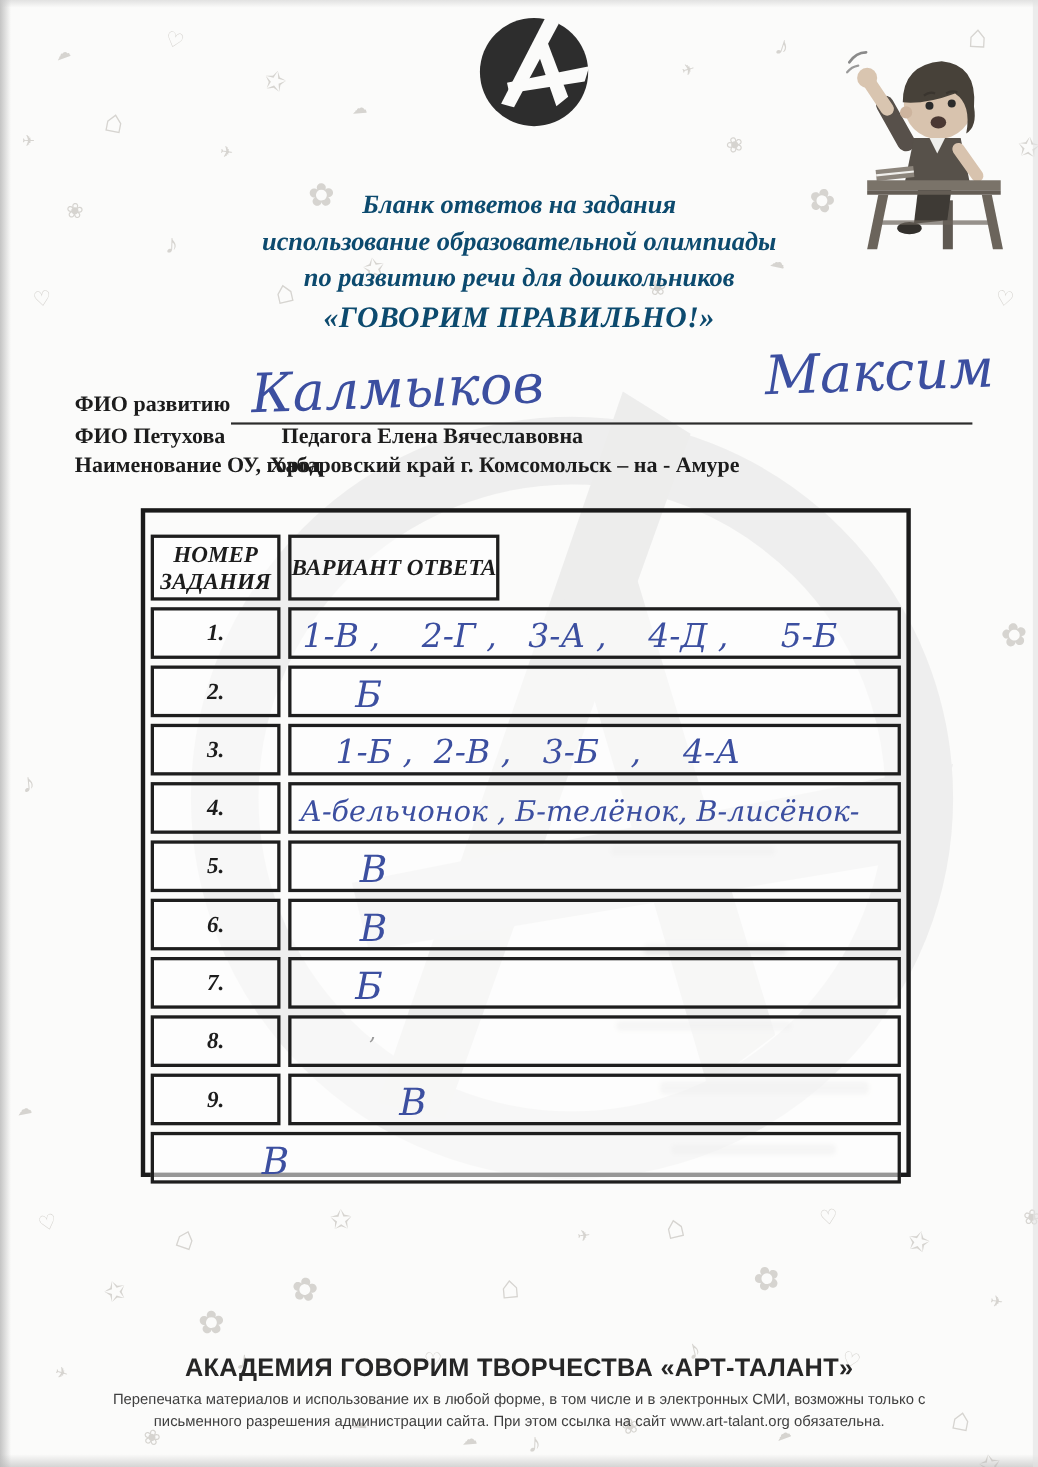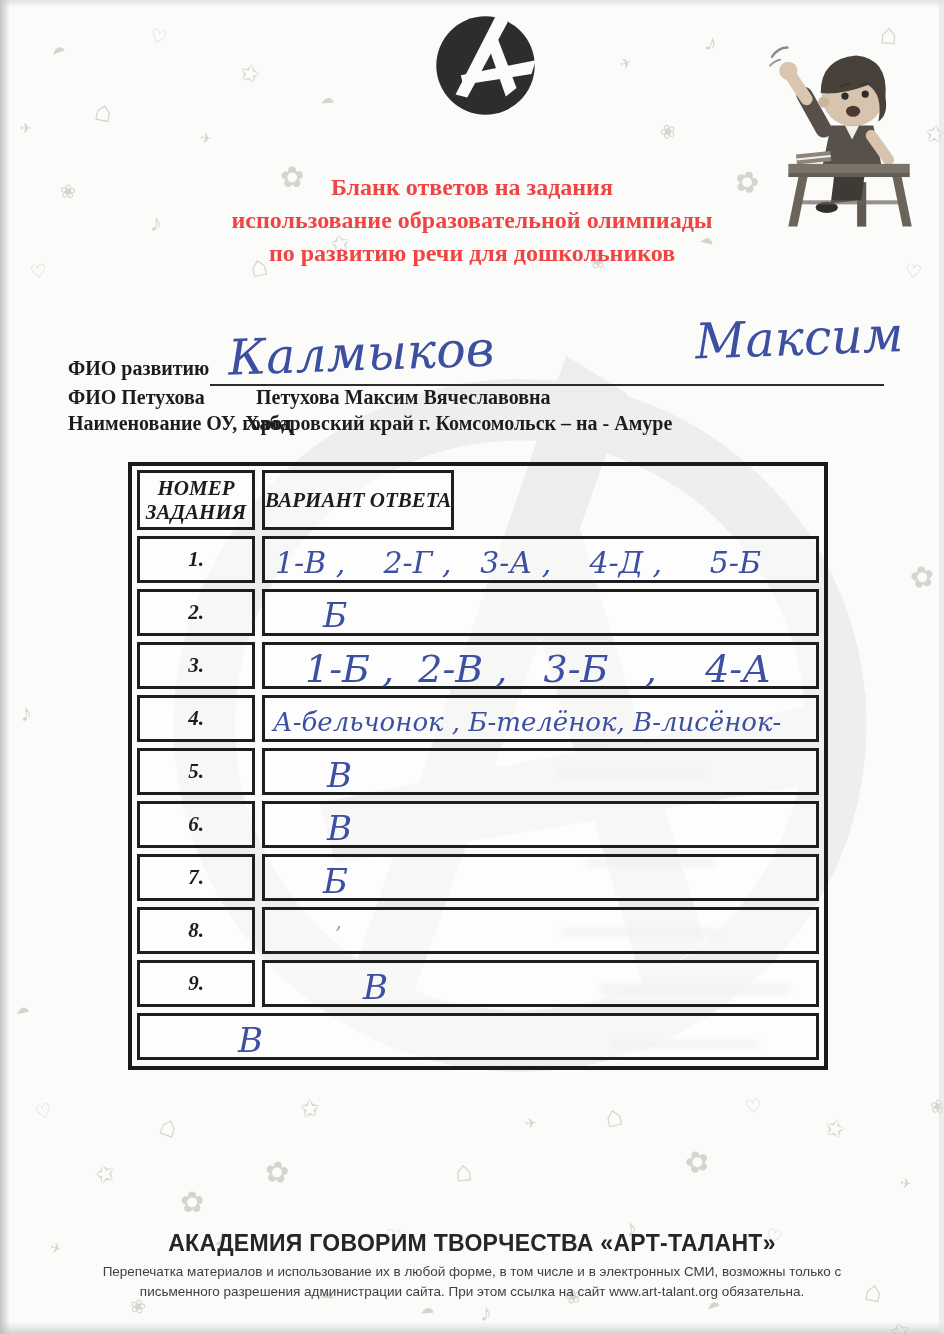--- a/index.html
+++ b/index.html
@@ -32,52 +32,52 @@
   .logo-text{
     font-family:"Liberation Sans", sans-serif;font-weight:bold;font-size:29px;
     color:#3c3c3c;letter-spacing:1px;margin-top:8px;
   }
 
   
   .boy{left:760px;top:32px;width:172px;height:198px;z-index:2;}
 
   
   .title-block{left:0;top:171px;width:944px;text-align:center;z-index:2;}
-  .title-line{font-weight:bold;font-size:24px;line-height:33px;color:#ef4444;}
+  .title-line{font-weight:bold;font-size:24px;line-height:33px;color:#0c4a6e;font-style:italic;}
   .title-line.big{font-size:27px;line-height:36px;letter-spacing:.5px;}
 
   
   .field-label{font-weight:bold;font-size:20px;z-index:2;}
   .field-value{font-weight:bold;font-size:20px;z-index:2;}
   .write-line{left:210px;top:384px;width:674px;height:2px;background:#2c2c2c;z-index:2;}
   .hand{font-style:italic;color:var(--ink,#3c4fa0);font-family:"DejaVu Serif", serif;z-index:3;}
   .hand-name{left:228px;top:318px;font-size:49px;word-spacing:85px;transform:rotate(-2deg);white-space:pre;}
 
   
   .answers-table{
     left:128px;top:462px;width:700px;height:608px;z-index:2;
     border:4px solid var(--tbd,#1a1a1a);
-    padding:4px 5px;box-sizing:border-box;
+    padding:20px 5px;box-sizing:border-box;
     display:flex;flex-direction:column;gap:6px;
   }
   .t-row{display:flex;gap:7px;height:47px;flex:0 0 auto;}
   .t-row.head{height:60px;}
   .cell{
     border:3px solid #1e1e1e;box-sizing:border-box;
     background:rgba(255,255,255,.55);
     display:flex;align-items:center;justify-content:center;
   }
   .cell.num{width:118px;flex:0 0 auto;font-weight:bold;font-style:italic;font-size:21px;}
   .cell.ans{flex:1 1 auto;justify-content:flex-start;overflow:visible;}
   .head .cell{font-weight:bold;font-style:italic;font-size:21px;text-align:center;line-height:24px;}
   .head .cell.num{padding:0 6px;}
   .ans-text{white-space:pre;transform:translateY(3px);}
   .a1{font-size:30px;padding-left:10px;}
   .a2{font-size:33px;padding-left:58px;}
-  .a3{font-size:38px;padding-left:40px;font-style:italic;}
+  .a3{font-size:30px;padding-left:40px;font-style:italic;}
   .a4{font-size:26px;padding-left:8px;}
   .a5,.a6{font-size:34px;padding-left:62px;}
   .a7{font-size:34px;padding-left:58px;}
   .a8{font-size:20px;padding-left:70px;color:#9a9a9a;}
   .a9,.a10{font-size:34px;padding-left:98px;}
 
   
   .bleed{position:absolute;background:#dcdcdc;filter:blur(2px);opacity:.55;z-index:1;border-radius:4px;}
 
   
@@ -143,28 +143,29 @@
   <rect x="28" y="139" width="120" height="4" fill="#645d55"></rect>
   <polygon points="38,143 47,143 37,192 28,192" fill="#6b645b"></polygon>
   <polygon points="131,143 140,143 150,192 141,192" fill="#6b645b"></polygon>
   <rect x="40" y="166" width="100" height="4" fill="#6b645b" opacity=".7"></rect>
 </svg>
 
 <div class="abs title-block">
   <div class="title-line">Бланк ответов на задания</div>
   <div class="title-line">использование образовательной олимпиады</div>
   <div class="title-line">по развитию речи для дошкольников</div>
+  <div class="title-line big">«ГОВОРИМ ПРАВИЛЬНО!»</div>
 </div>
 
 <div class="abs field-label" style="left:68px;top:357px;">ФИО развитию</div>
 <div class="abs write-line"></div>
 <div class="abs hand hand-name">Калмыков  Максим</div>
 
 <div class="abs field-label" style="left:68px;top:386px;">ФИО Петухова</div>
-<div class="abs field-value" style="left:256px;top:386px;">Петухова Максим Вячеславовна</div>
+<div class="abs field-value" style="left:256px;top:386px;">Педагога Елена Вячеславовна</div>
 
 <div class="abs field-label" style="left:68px;top:412px;">Наименование ОУ, город</div>
 <div class="abs field-value" style="left:245px;top:412px;">Хабаровский край г. Комсомольск – на - Амуре</div>
 
 <div class="bleed" style="left:555px;top:768px;width:150px;height:10px;"></div>
 <div class="bleed" style="left:585px;top:858px;width:130px;height:10px;"></div>
 <div class="bleed" style="left:560px;top:928px;width:160px;height:9px;"></div>
 <div class="bleed" style="left:600px;top:983px;width:190px;height:12px;"></div>
 <div class="bleed" style="left:610px;top:1040px;width:150px;height:10px;"></div>
 

